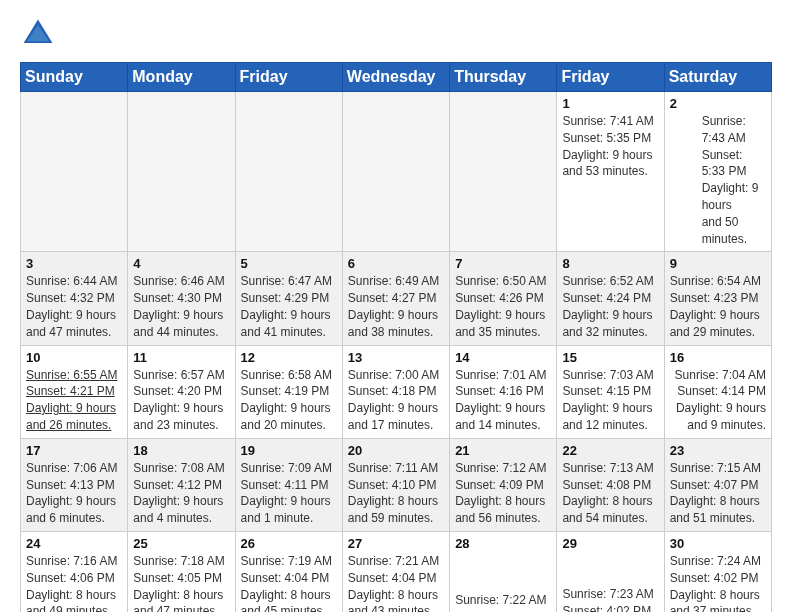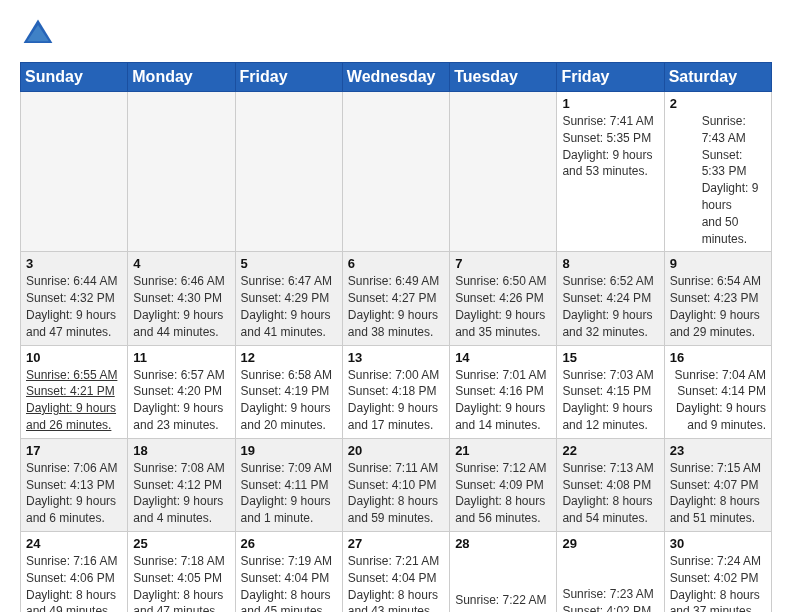--- a/index.html
+++ b/index.html
@@ -119,21 +119,21 @@
     </div>
   </div>
 
   <table class="calendar">
     <thead>
       <tr>
       <th>Sunday</th>
           <th>Monday</th>
           <th>Friday</th>
           <th>Wednesday</th>
-          <th>Tuesday</th>
+          <th>Thursday</th>
           <th>Friday</th>
           <th>Saturday</th>
         </tr>
     </thead>
     <tbody id="calendar-body">
     <tr>
           <td class="empty"></td>
           <td class="empty"></td>
           <td class="empty"></td>
           <td class="empty"></td>

